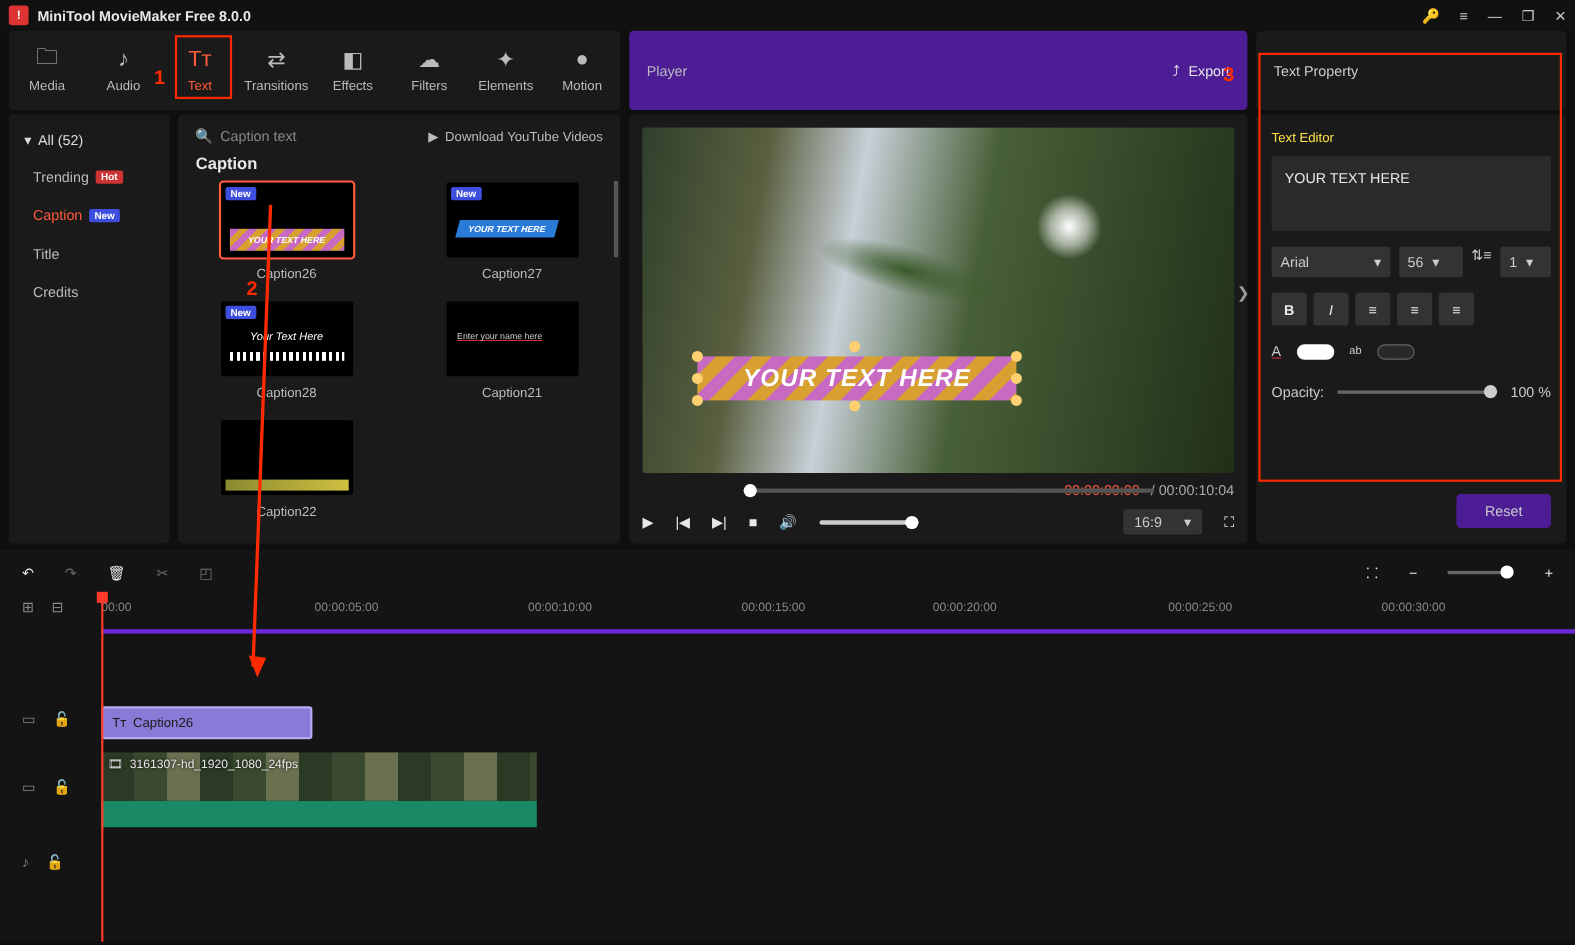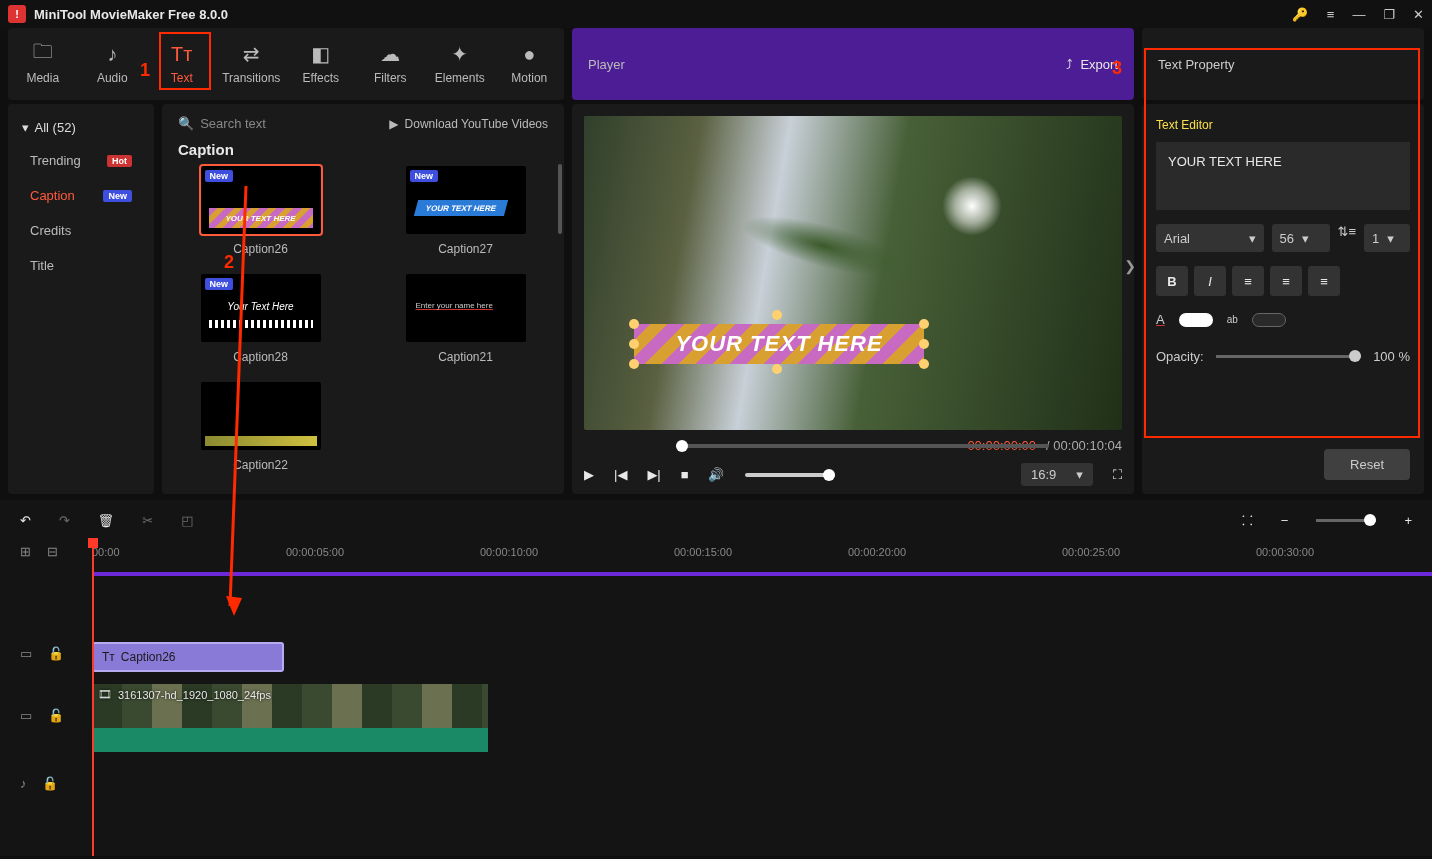--- a/index.html
+++ b/index.html
@@ -29,21 +29,21 @@
 
 
 .prop-header { width:282px; background:#1a1a1a; border-radius:4px; display:flex; align-items:center; padding:0 16px; color:#ccc;}
 
 
 .midrow { display:flex; gap:8px; padding:0 8px; height:390px; margin-top:4px;}
 
 
 .cat-side { width:146px; background:#1a1a1a; border-radius:4px; padding:8px 0;}
 .cat-side .hrow{display:flex;align-items:center;gap:6px;padding:8px 14px;color:#ddd;}
-.cat-side .item{padding:10px 22px;color:#bbb;display:flex;align-items:center;gap:6px;cursor:pointer;justify-content:space-between;}
+.cat-side .item{padding:10px 22px;color:#bbb;display:flex;align-items:center;gap:6px;cursor:pointer;}
 .cat-side .item.active{color:#ff5a3c;}
 .badge{background:#c33;color:#fff;font-size:9px;padding:1px 5px;border-radius:2px;font-weight:bold;}
 .badge.new{background:#3e4fe0;color:#fff;}
 
 
 .gallery{flex:0 0 402px;background:#1a1a1a;border-radius:4px;padding:12px 16px 0;overflow:hidden;position:relative;}
 .gallery-top{display:flex;align-items:center;gap:8px;color:#bbb;margin-bottom:10px;}
 .gallery-top .search{flex:1;display:flex;align-items:center;gap:6px;}
 .gallery-top .dl{display:flex;align-items:center;gap:6px;font-size:12px;}
 .gal-section-title{color:#e8e8e8;font-weight:bold;font-size:15px;margin-bottom:8px;}
@@ -95,21 +95,21 @@
 .sel.tiny{flex:0 0 46px;}
 .lh-ico{color:#ccc;}
 .fmtrow{display:flex;gap:6px;margin-top:14px;}
 .fmt{width:32px;height:30px;background:#333;border-radius:3px;display:flex;align-items:center;justify-content:center;color:#e8e8e8;cursor:pointer;}
 .clrrow{display:flex;gap:14px;margin-top:16px;align-items:center;}
 .clrbox{width:34px;height:14px;border-radius:7px;}
 .opacrow{display:flex;align-items:center;gap:12px;margin-top:22px;}
 .opacslider{flex:1;height:3px;background:#666;position:relative;}
 .opacslider .dot{position:absolute;right:0;top:-5px;width:12px;height:12px;background:#ccc;border-radius:50%;}
 .reset-row{margin-top:auto;display:flex;justify-content:flex-end;}
-.reset-btn{background:#404040;color:#ccc;padding:8px 26px;border-radius:4px;cursor:pointer;}
+.reset-btn{background:#4c1d95;color:#ccc;padding:8px 26px;border-radius:4px;cursor:pointer;}
 .red-box3{position:absolute;right:12px;top:48px;width:276px;height:390px;border:2px solid #ff2a00;}
 
 
 .tl-tools{height:40px;display:flex;align-items:center;gap:28px;padding:0 20px;background:#141414;margin-top:6px;}
 .tl-tools .sp{flex:1;}
 .zoombar{width:60px;height:3px;background:#666;position:relative;}
 .zoombar .dot{position:absolute;right:0;top:-5px;width:12px;height:12px;background:#fff;border-radius:50%;}
 
 
 .timeline{background:#141414;height:316px;position:relative;}
@@ -199,32 +199,32 @@
       </div>
     <div class="item">
         <span>Trending</span>
         <span class="badge">Hot</span>
       </div>
     <div class="item active">
         <span>Caption</span>
         <span class="badge new">New</span>
       </div>
     <div class="item">
+        <span>Title</span>
+      </div>
+    <div class="item">
         <span>Credits</span>
-      </div>
-    <div class="item">
-        <span>Title</span>
       </div>
   </div>
 
   <div class="gallery">
     <div class="gallery-top">
       <div class="search">
           <span>🔍</span>
-          <span style="color:#888">Search text</span>
+          <span style="color:#888">Caption text</span>
         </div>
       <div class="dl">
           <span>▶</span>
           <span>Download YouTube Videos</span>
         </div>
     </div>
     <div class="gal-section-title">Caption</div>
     <div class="thumb-grid">
       <div class="thumbwrap">
         <div class="thumb selected">

